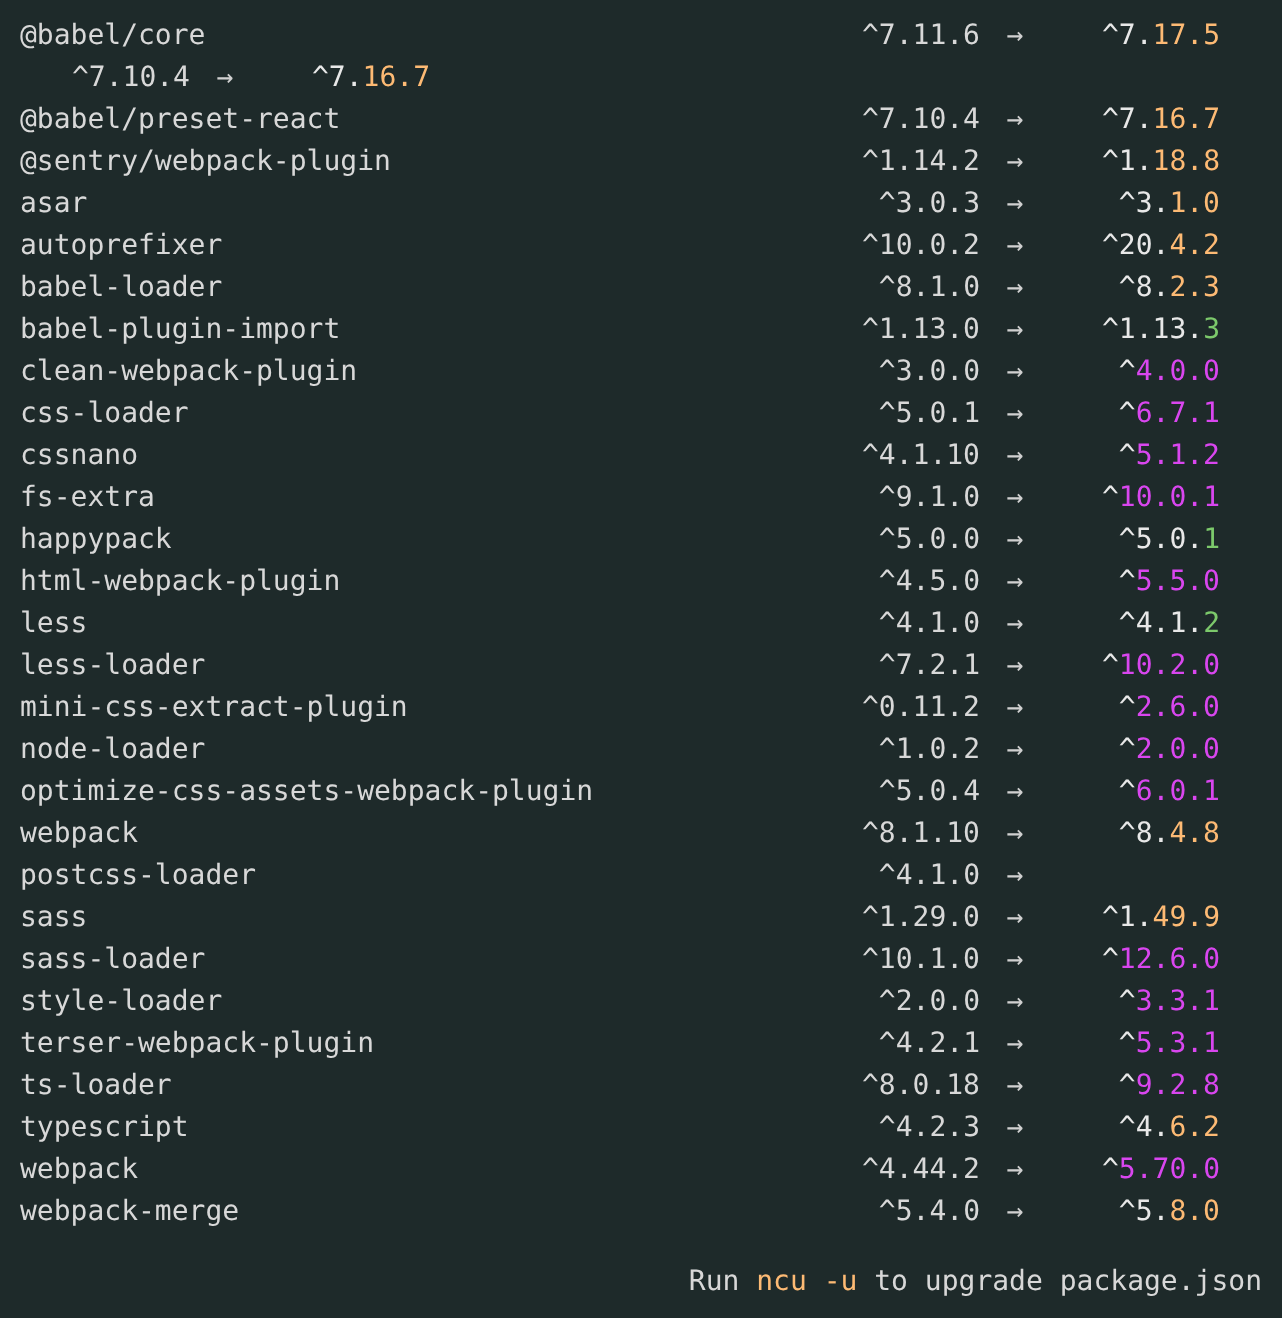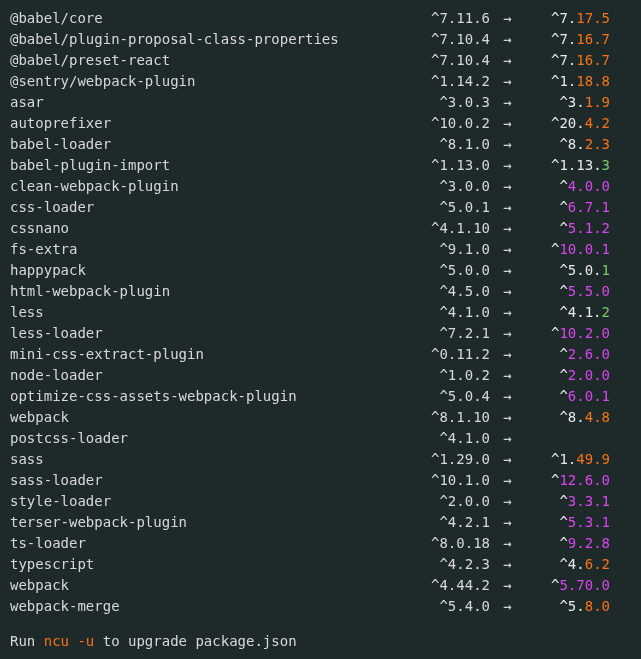--- a/index.html
+++ b/index.html
@@ -32,37 +32,38 @@
     .arrow {
       width: 35px;
       text-align: center;
       color: #d0d0d0;
     }
     .new {
       width: 85px;
       text-align: right;
     }
     .c-white { color: #e8e8e8; }
-    .c-cyan { color: #f97316; }
+    .c-cyan { color: #fdba74; }
     .c-green { color: #7cc96b; }
     .c-red { color: #d946ef; }
     .footer {
       margin-top: 14px;
       color: #d8d8d8;
+      text-align: right;
     }
   </style>
 </head>
 <body>
 
 <div id="rows">
     <div class="row"><span class="pkg">@babel/core</span><span class="cur">^7.11.6</span><span class="arrow">→</span><span class="new"><span class="c-white">^7.</span><span class="c-cyan">17.5</span></span></div>
-    <div class="row"><span class="pkg">@babel/plugin-proposal-class-properties</span><span class="cur">^7.10.4</span><span class="arrow">→</span><span class="new"><span class="c-white">^7.</span><span class="c-cyan">16.7</span></span></div>
+    <div class="row"><span class="cur">^7.10.4</span><span class="arrow">→</span><span class="new"><span class="c-white">^7.</span><span class="c-cyan">16.7</span></span></div>
     <div class="row"><span class="pkg">@babel/preset-react</span><span class="cur">^7.10.4</span><span class="arrow">→</span><span class="new"><span class="c-white">^7.</span><span class="c-cyan">16.7</span></span></div>
     <div class="row"><span class="pkg">@sentry/webpack-plugin</span><span class="cur">^1.14.2</span><span class="arrow">→</span><span class="new"><span class="c-white">^1.</span><span class="c-cyan">18.8</span></span></div>
-    <div class="row"><span class="pkg">asar</span><span class="cur">^3.0.3</span><span class="arrow">→</span><span class="new"><span class="c-white">^3.</span><span class="c-cyan">1.9</span></span></div>
+    <div class="row"><span class="pkg">asar</span><span class="cur">^3.0.3</span><span class="arrow">→</span><span class="new"><span class="c-white">^3.</span><span class="c-cyan">1.0</span></span></div>
     <div class="row"><span class="pkg">autoprefixer</span><span class="cur">^10.0.2</span><span class="arrow">→</span><span class="new"><span class="c-white">^20.</span><span class="c-cyan">4.2</span></span></div>
     <div class="row"><span class="pkg">babel-loader</span><span class="cur">^8.1.0</span><span class="arrow">→</span><span class="new"><span class="c-white">^8.</span><span class="c-cyan">2.3</span></span></div>
     <div class="row"><span class="pkg">babel-plugin-import</span><span class="cur">^1.13.0</span><span class="arrow">→</span><span class="new"><span class="c-white">^1.13.</span><span class="c-green">3</span></span></div>
     <div class="row"><span class="pkg">clean-webpack-plugin</span><span class="cur">^3.0.0</span><span class="arrow">→</span><span class="new"><span class="c-white">^</span><span class="c-red">4.0.0</span></span></div>
     <div class="row"><span class="pkg">css-loader</span><span class="cur">^5.0.1</span><span class="arrow">→</span><span class="new"><span class="c-white">^</span><span class="c-red">6.7.1</span></span></div>
     <div class="row"><span class="pkg">cssnano</span><span class="cur">^4.1.10</span><span class="arrow">→</span><span class="new"><span class="c-white">^</span><span class="c-red">5.1.2</span></span></div>
     <div class="row"><span class="pkg">fs-extra</span><span class="cur">^9.1.0</span><span class="arrow">→</span><span class="new"><span class="c-white">^</span><span class="c-red">10.0.1</span></span></div>
     <div class="row"><span class="pkg">happypack</span><span class="cur">^5.0.0</span><span class="arrow">→</span><span class="new"><span class="c-white">^5.0.</span><span class="c-green">1</span></span></div>
     <div class="row"><span class="pkg">html-webpack-plugin</span><span class="cur">^4.5.0</span><span class="arrow">→</span><span class="new"><span class="c-white">^</span><span class="c-red">5.5.0</span></span></div>
     <div class="row"><span class="pkg">less</span><span class="cur">^4.1.0</span><span class="arrow">→</span><span class="new"><span class="c-white">^4.1.</span><span class="c-green">2</span></span></div>

